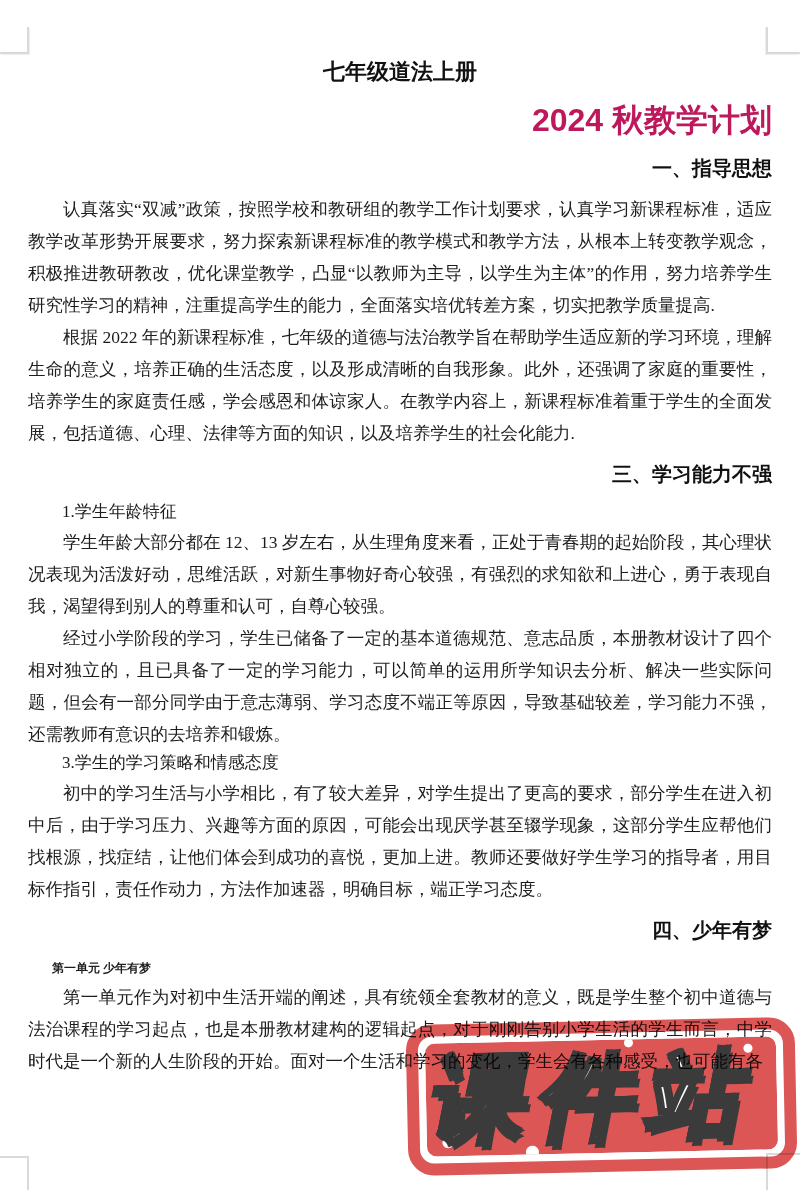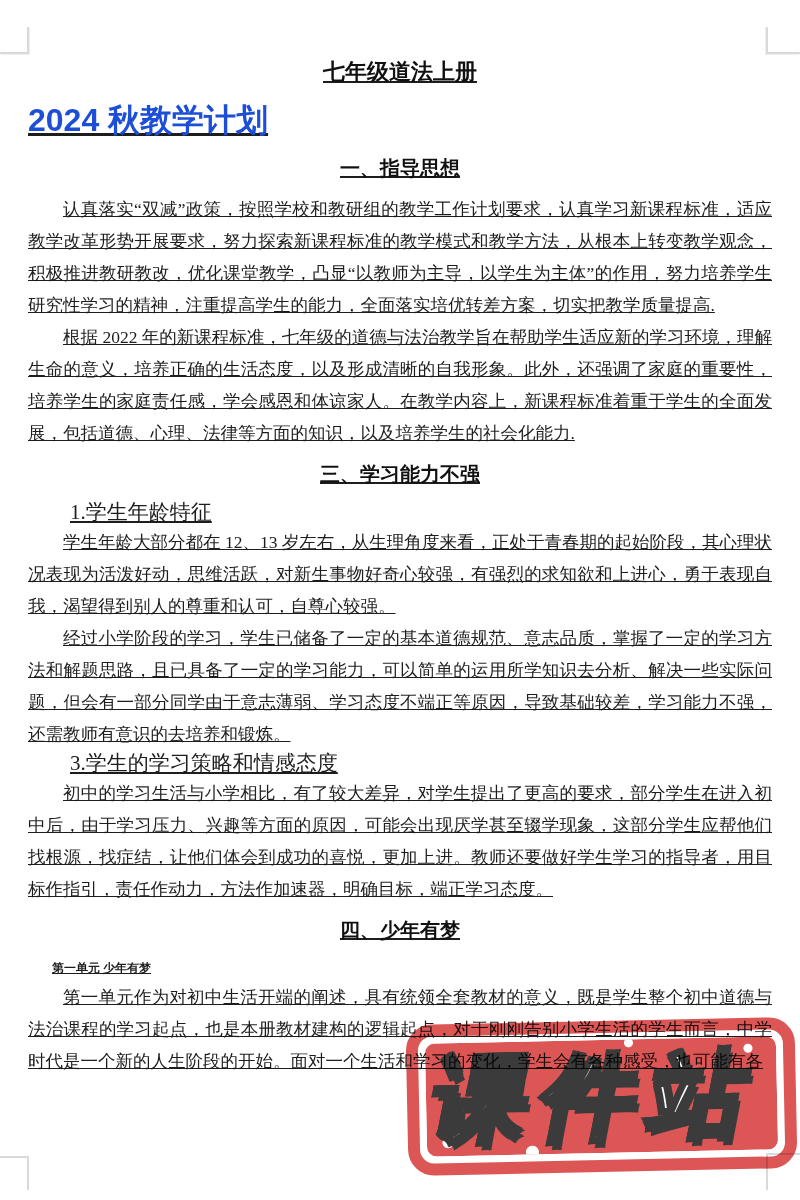--- a/index.html
+++ b/index.html
@@ -26,59 +26,58 @@
   .mark.tr { right: 0; top: 27px;  width: 32px; height: 25px; border-left: 2px solid #d9d9d9;  border-bottom: 2px solid #d9d9d9; box-shadow: -1px 1px 1px rgba(0,0,0,0.06); }
   .mark.bl { left: 0;  top: 1156px; width: 27px; height: 32px; border-right: 2px solid #d9d9d9; border-top: 2px solid #d9d9d9; }
   .mark.br { right: 0; top: 1153px; width: 32px; height: 35px; border-left: 2px solid #d9d9d9;  border-top: 2px solid #d9d9d9; }
 
   .content {
     position: absolute;
     left: 28px;
     top: 0;
     width: 744px;
     padding-top: 57px;
-    text-decoration: underline;
   }
   .doc-subtitle {
     margin: 0 0 10px 0;
     text-align: center;
     font-family: "Liberation Sans", "DejaVu Sans", sans-serif;
     font-weight: bold;
     font-size: 22px;
     line-height: 30px;
     color: #111;
   }
   .doc-title {
     margin: 0 0 6px 0;
-    text-align: left;
+    text-align: right;
     font-family: "Liberation Sans", "DejaVu Sans", sans-serif;
     font-weight: bold;
     font-size: 32px;
     line-height: 46px;
-    color: #1d4ed8;
+    color: #be185d;
   }
   .sec-heading {
     margin: 11px 0;
-    text-align: center;
+    text-align: right;
     font-weight: bold;
     font-size: 20px;
     line-height: 28px;
     color: #111;
   }
   .para {
     margin: 0;
     font-size: 17.5px;
     line-height: 32px;
     text-align: justify;
     text-indent: 2em;
     word-break: break-all;
   }
   .subhead {
     margin: 0;
-    font-size: 21px;
+    font-size: 17px;
     line-height: 26.8px;
     text-indent: 2em;
   }
   .unit-heading {
     margin: 5px 0 0 0;
     font-size: 12px;
     line-height: 26.8px;
     text-indent: 2em;
     font-weight: bold;
   }
@@ -146,21 +145,21 @@
     <h1 class="doc-title">2024 秋教学计划</h1>
 
     <h3 class="sec-heading">一、指导思想</h3>
     <p class="para">认真落实“双减”政策，按照学校和教研组的教学工作计划要求，认真学习新课程标准，适应教学改革形势开展要求，努力探索新课程标准的教学模式和教学方法，从根本上转变教学观念，积极推进教研教改，优化课堂教学，凸显“以教师为主导，以学生为主体”的作用，努力培养学生研究性学习的精神，注重提高学生的能力，全面落实培优转差方案，切实把教学质量提高.</p>
 
     <p class="para">根据 2022 年的新课程标准，七年级的道德与法治教学旨在帮助学生适应新的学习环境，理解生命的意义，培养正确的生活态度，以及形成清晰的自我形象。此外，还强调了家庭的重要性，培养学生的家庭责任感，学会感恩和体谅家人。在教学内容上，新课程标准着重于学生的全面发展，包括道德、心理、法律等方面的知识，以及培养学生的社会化能力.</p>
 
     <h3 class="sec-heading">三、学习能力不强</h3>
     <p class="subhead">1.学生年龄特征</p>
     <p class="para">学生年龄大部分都在 12、13 岁左右，从生理角度来看，正处于青春期的起始阶段，其心理状况表现为活泼好动，思维活跃，对新生事物好奇心较强，有强烈的求知欲和上进心，勇于表现自我，渴望得到别人的尊重和认可，自尊心较强。</p>
-    <p class="para">经过小学阶段的学习，学生已储备了一定的基本道德规范、意志品质，掌握了一定的学习方法和解题思路，且已具备了一定的学习能力，可以简单的运用所学知识去分析、解决一些实际问题，但会有一部分同学由于意志薄弱、学习态度不端正等原因，导致基础较差，学习能力不强，还需教师有意识的去培养和锻炼。</p>
+    <p class="para">经过小学阶段的学习，学生已储备了一定的基本道德规范、意志品质，本册教材设计了四个相对独立的，且已具备了一定的学习能力，可以简单的运用所学知识去分析、解决一些实际问题，但会有一部分同学由于意志薄弱、学习态度不端正等原因，导致基础较差，学习能力不强，还需教师有意识的去培养和锻炼。</p>
     <p class="subhead">3.学生的学习策略和情感态度</p>
     <p class="para">初中的学习生活与小学相比，有了较大差异，对学生提出了更高的要求，部分学生在进入初中后，由于学习压力、兴趣等方面的原因，可能会出现厌学甚至辍学现象，这部分学生应帮他们找根源，找症结，让他们体会到成功的喜悦，更加上进。教师还要做好学生学习的指导者，用目标作指引，责任作动力，方法作加速器，明确目标，端正学习态度。</p>
 
     <h3 class="sec-heading">四、少年有梦</h3>
     <p class="unit-heading">第一单元 少年有梦</p>
     <p class="para">第一单元作为对初中生活开端的阐述，具有统领全套教材的意义，既是学生整个初中道德与法治课程的学习起点，也是本册教材建构的逻辑起点，对于刚刚告别小学生活的学生而言，中学时代是一个新的人生阶段的开始。面对一个生活和学习的变化，学生会有各种感受，也可能有各</p>
   </div>
 
   <div class="stamp">
     <div class="stamp-fill">

